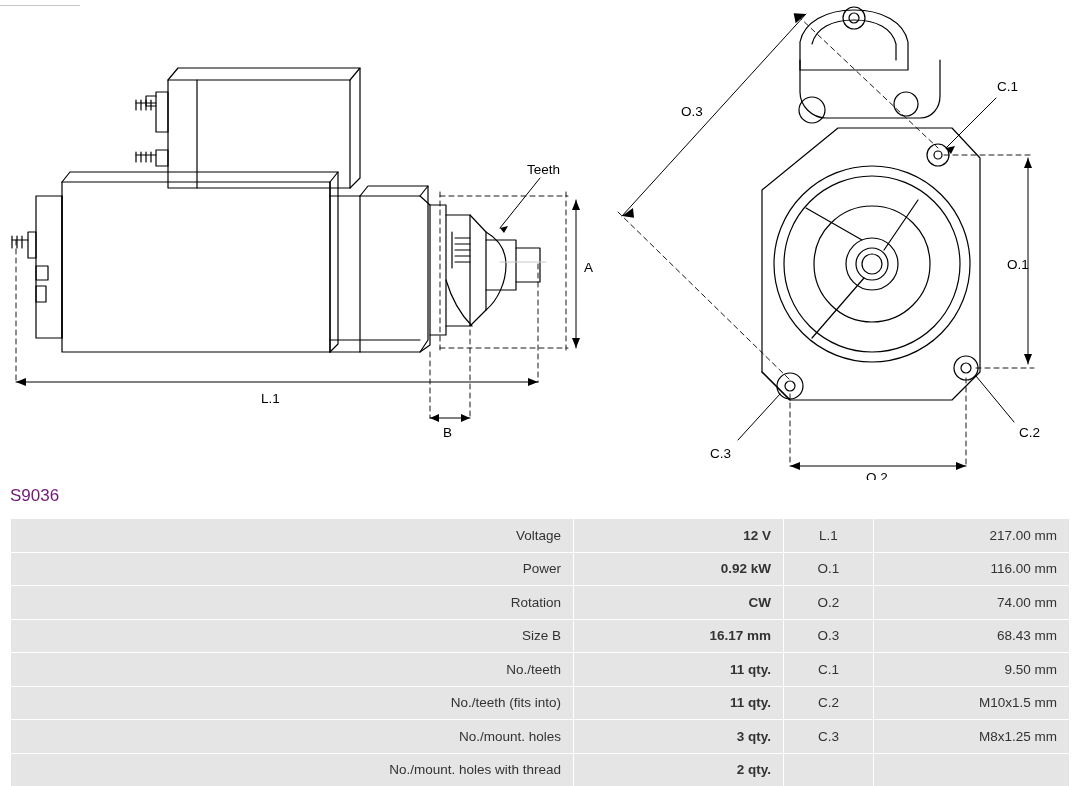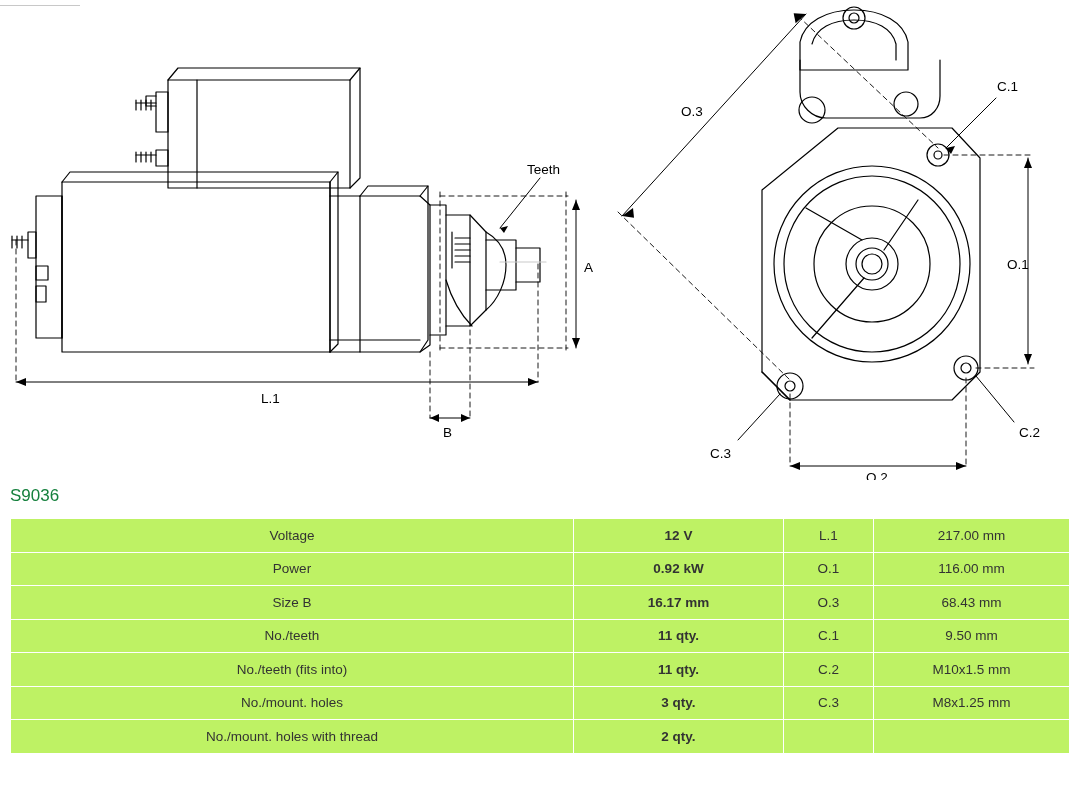--- a/index.html
+++ b/index.html
@@ -27,39 +27,38 @@
     width: 1080px;
     height: 480px;
   }
   .drawings svg { display: block; }
 
   .part-number {
     position: absolute;
     left: 10px;
     top: 486px;
     font-size: 17px;
-    color: #15803d;
+    color: #701a75;
     font-family: "Liberation Sans", sans-serif;
   }
 
   table.specs {
     position: absolute;
     left: 10px;
     top: 518px;
     width: 1060px;
     border-collapse: collapse;
     font-size: 13.5px;
   }
   table.specs td {
     border: 1px solid #ffffff;
     padding: 0 12px;
     height: 32.5px;
-    background: #bef264;
+    background: #e5e5e5;
     white-space: nowrap;
-    text-align: center;
   }
   td.c-label {
     text-align: right;
     width: 538px;
     color: #333333;
   }
   td.c-value {
     text-align: right;
     width: 185px;
     background: #ffffff;
@@ -235,20 +234,26 @@
       <td class="c-dim-label">L.1</td>
       <td class="c-dim-value">217.00 mm</td>
     </tr>
     <tr>
       <td class="c-label">Power</td>
       <td class="c-value">0.92 kW</td>
       <td class="c-dim-label">O.1</td>
       <td class="c-dim-value">116.00 mm</td>
     </tr>
     <tr>
+      <td class="c-label">Rotation</td>
+      <td class="c-value">CW</td>
+      <td class="c-dim-label">O.2</td>
+      <td class="c-dim-value">74.00 mm</td>
+    </tr>
+    <tr>
       <td class="c-label">Size B</td>
       <td class="c-value">16.17 mm</td>
       <td class="c-dim-label">O.3</td>
       <td class="c-dim-value">68.43 mm</td>
     </tr>
     <tr>
       <td class="c-label">No./teeth</td>
       <td class="c-value">11 qty.</td>
       <td class="c-dim-label">C.1</td>
       <td class="c-dim-value">9.50 mm</td>

